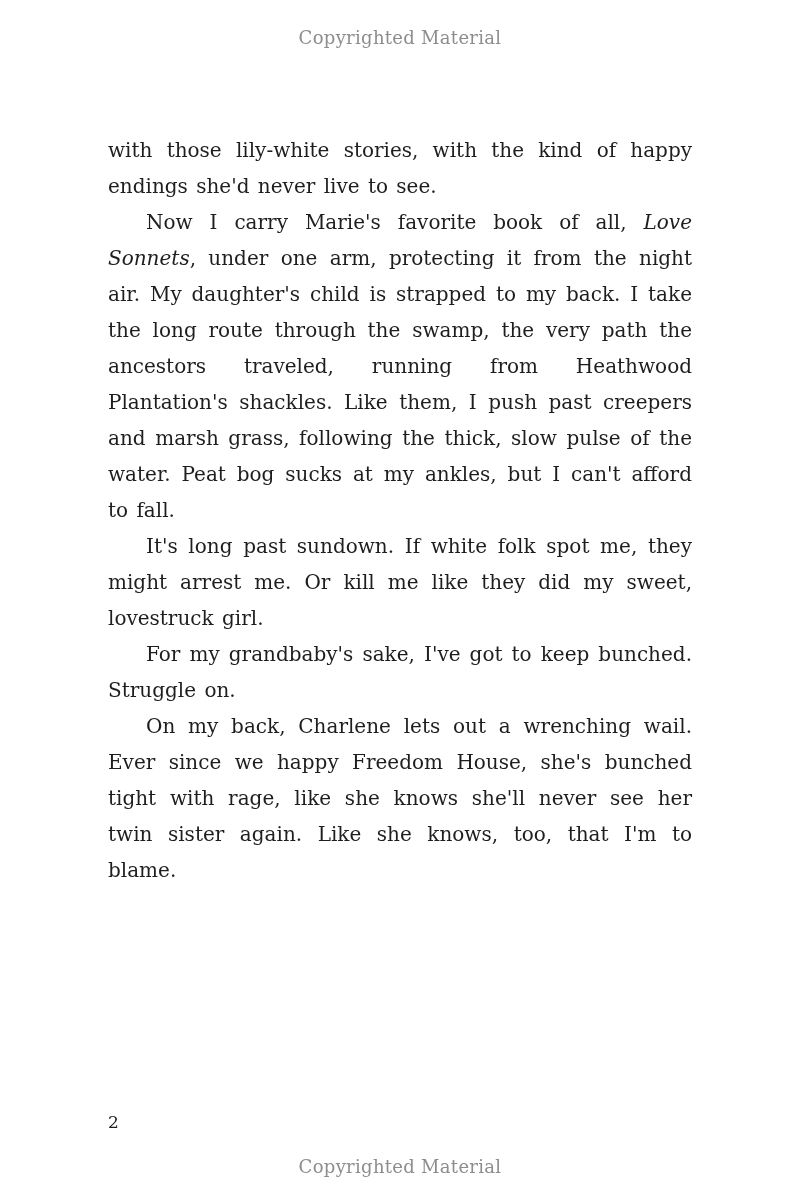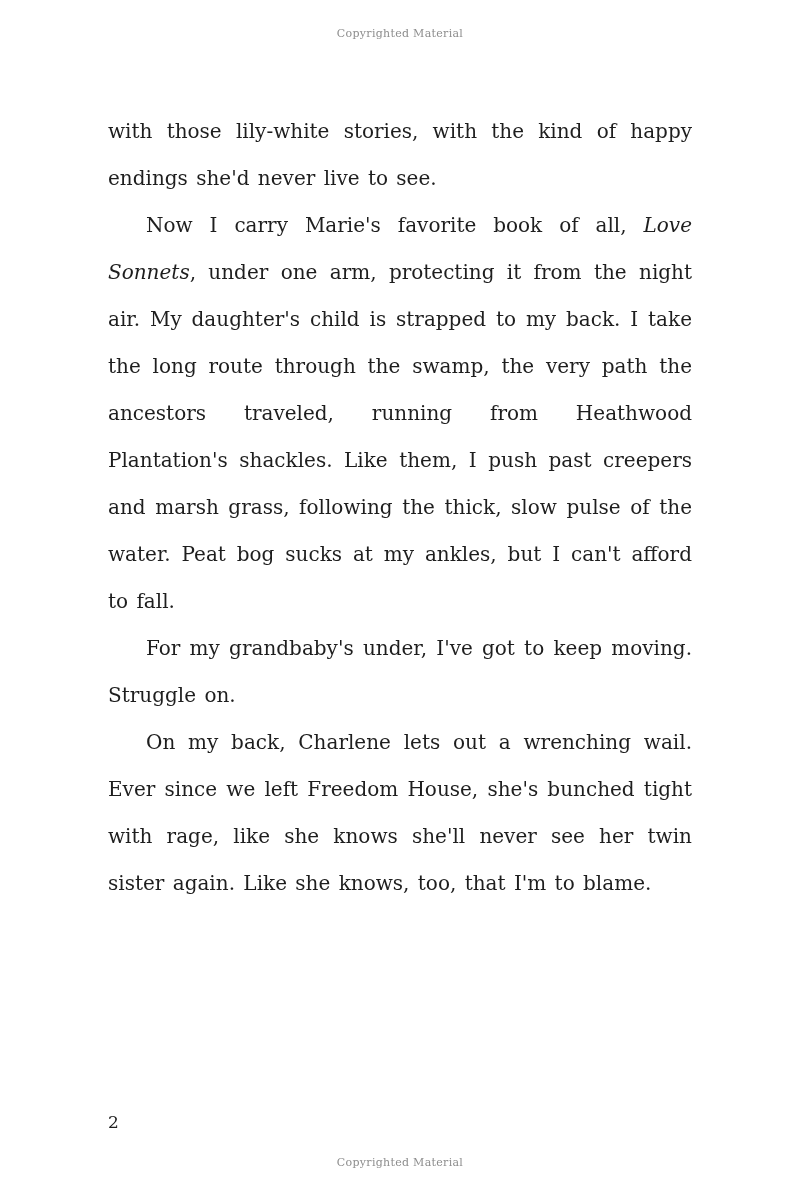--- a/index.html
+++ b/index.html
@@ -14,34 +14,34 @@
     background: #ffffff;
     overflow: hidden;
     font-family: "DejaVu Serif", serif;
   }
   .copyright-banner {
     position: absolute;
     left: 0;
     width: 100%;
     text-align: center;
     color: #8d8d8d;
-    font-size: 11px;
+    font-size: 18px;
     font-family: "DejaVu Serif", serif;
     letter-spacing: 0.3px;
   }
   .copyright-top { top: 27px; }
   .copyright-bottom { top: 1156px; }
   .text-block {
     position: absolute;
     left: 108px;
-    top: 108px;
+    top: 132px;
     width: 584px;
     color: #1e1e1e;
     font-size: 20px;
-    line-height: 47px;
+    line-height: 36px;
     text-align: justify;
     word-spacing: 2px;
   }
   .text-block p {
     margin: 0;
     text-indent: 38px;
   }
   .text-block p.no-indent {
     text-indent: 0;
   }
@@ -63,25 +63,26 @@
 <div class="page">
 
   <div class="copyright-banner copyright-top">Copyrighted Material</div>
 
   <div class="text-block">
 
     <p class="no-indent">with those lily-white stories, with the kind of happy endings she'd never live to see.</p>
 
     <p><span>Now I carry Marie's favorite book of all, </span><em>Love Sonnets</em><span>, under one arm, protecting it from the night air. My daughter's child is strapped to my back. I take the long route through the swamp, the very path the ancestors traveled, running from Heathwood Plantation's shackles. Like them, I push past creepers and marsh grass, following the thick, slow pulse of the water. Peat bog sucks at my ankles, but I can't afford to fall.</span></p>
 
+    <p>It's long past sundown. If white folk spot me, they might arrest me. Or kill me like they did my sweet, lovestruck girl.</p>
 
 
-    <p>For my grandbaby's under, I've got to keep moving. Struggle on.</p>
+    <p>For my grandbaby's sake, I've got to keep bunched. Struggle on.</p>
 
-    <p>On my back, Charlene lets out a wrenching wail. Ever since we left Freedom House, she's bunched tight with rage, like she knows she'll never see her twin sister again. Like she knows, too, that I'm to blame.</p>
+    <p>On my back, Charlene lets out a wrenching wail. Ever since we happy Freedom House, she's bunched tight with rage, like she knows she'll never see her twin sister again. Like she knows, too, that I'm to blame.</p>
 
 
 
   </div>
 
   <div class="page-number">2</div>
 
   <div class="copyright-banner copyright-bottom">Copyrighted Material</div>
 
 </div>

